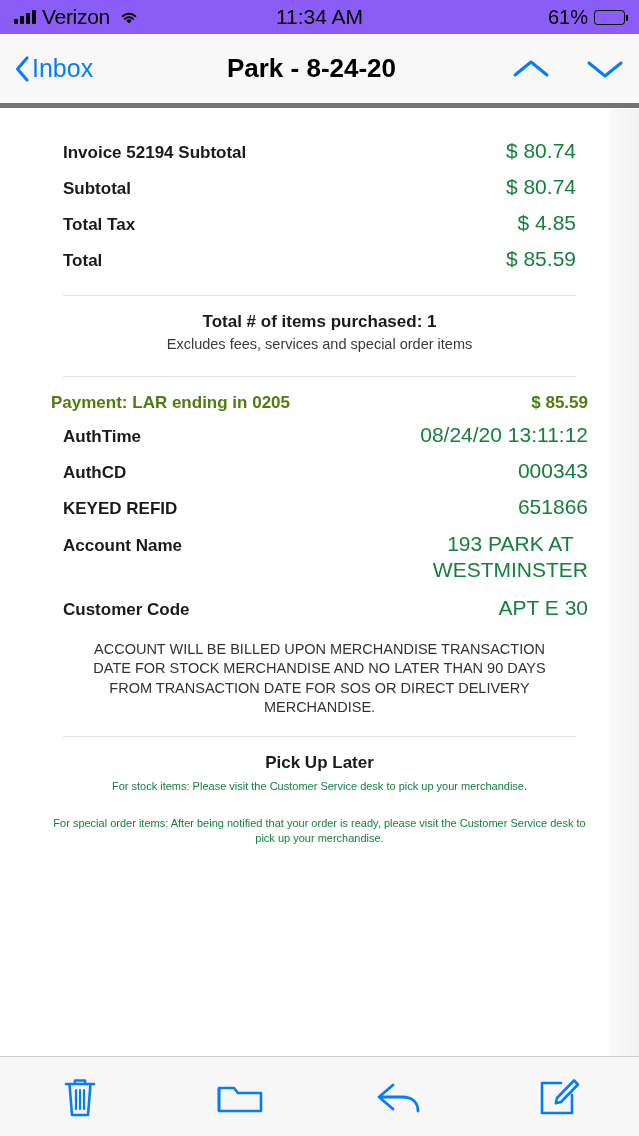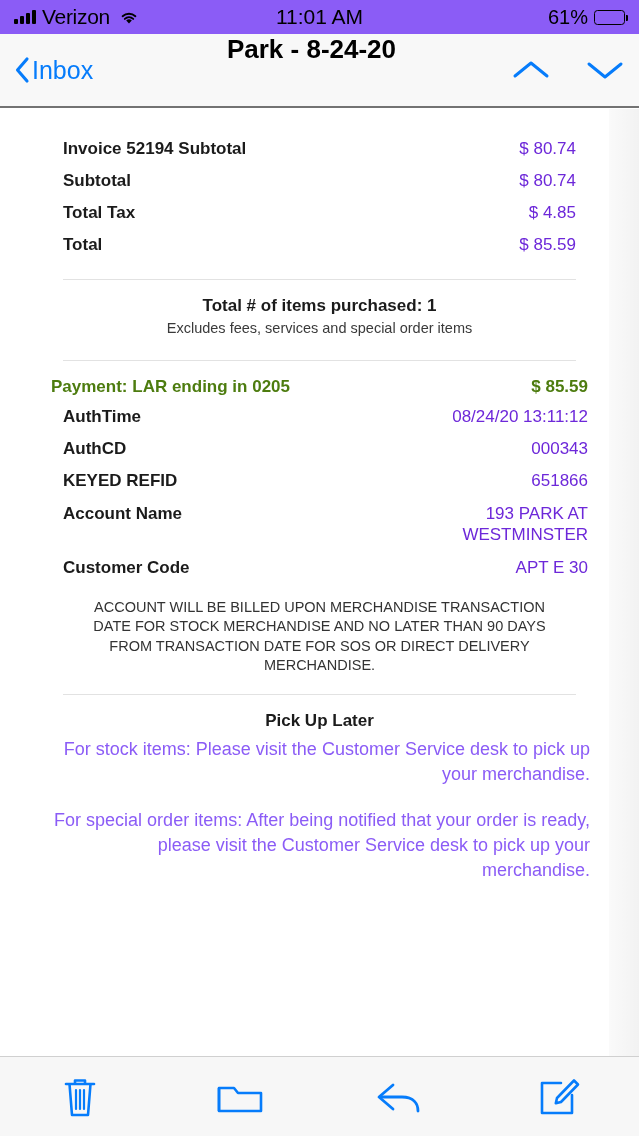--- a/index.html
+++ b/index.html
@@ -47,23 +47,24 @@
     content: ""; position: absolute; right: -4px; top: 4px;
     width: 2.5px; height: 6px; background: #000; border-radius: 0 1px 1px 0;
   }
   .battery .fill { height: 100%; background: #000; border-radius: 1.5px; }
 
   
   .navbar {
     height: 74px;
     background: #f8f8f8;
     display: flex;
+    align-items: center;
     padding: 0 14px;
     position: relative;
-    border-bottom: 2px solid #737373;
+    border-bottom: 5px solid #737373;
   }
   .back { display: flex; align-items: center; color: #067cfb; gap: 2px; }
   .chev-left { width: 16px; height: 28px; position: relative; }
   .back-label { font-size: 25px; }
   .nav-title {
     position: absolute; left: 0; right: 16px; text-align: center;
     font-size: 26px; font-weight: bold; color: #000;
   }
   .nav-right { margin-left: auto; display: flex; gap: 34px; align-items: center; z-index: 2; }
 
@@ -84,21 +85,21 @@
     color: #222;
   }
   .sep { height: 1px; background: #e2e2e2; margin: 18px 48px 0 48px; }
 
   .rows { padding: 14px 48px 0 48px; }
   .row {
     display: flex; justify-content: space-between; align-items: baseline;
     padding: 6px 0;
   }
   .row .k { font-weight: bold; font-size: 17px; color: #1b1b1b; }
-  .row .v { font-size: 17px; color: #6d28d9; text-align: right; }
+  .row .v { font-size: 21px; color: #15803d; text-align: center; }
   .row .v.two { line-height: 1.25; }
   .discount { color: #19a319; font-weight: bold; font-size: 17px; padding: 6px 0; }
 
   .center-block { text-align: center; padding: 16px 30px 6px 30px; }
   .center-block .big { font-weight: bold; font-size: 17px; color: #1b1b1b; }
   .center-block .small { font-size: 14.5px; color: #3a3a3a; margin-top: 4px; }
 
   .pay-head {
     display: flex; justify-content: space-between;
     padding: 16px 36px 4px 36px;
@@ -108,21 +109,21 @@
 
   .legal {
     padding: 14px 62px 0 62px;
     text-align: center;
     font-size: 14.5px;
     line-height: 1.35;
     color: #333;
   }
 
   .pickup-title { text-align: center; font-weight: bold; font-size: 17px; padding-top: 16px; color: #1b1b1b; }
-  .pickup-p { text-align: right; font-size: 18px; line-height: 1.38; padding: 6px 34px 0 34px; color: #8b5cf6; }
+  .pickup-p { text-align: center; font-size: 11px; line-height: 1.38; padding: 6px 34px 0 34px; color: #15803d; }
 
   
   .edge {
     position: absolute; top: 109px; bottom: 80px; right: 0; width: 30px;
     background: linear-gradient(to right, rgba(0,0,0,0.02), rgba(0,0,0,0.05));
     pointer-events: none;
   }
 
   
   .toolbar {
@@ -148,21 +149,21 @@
     </span>
     <span class="carrier">Verizon</span>
     <span class="wifi">
       <svg width="20" height="15" viewBox="0 0 20 15">
         <path d="M10 13.6 L7.2 10.4 a4.3 4.3 0 0 1 5.6 0 Z" fill="#000"></path>
         <path d="M3.6 6.2 a9.5 9.5 0 0 1 12.8 0" stroke="#000" stroke-width="1.9" fill="none" stroke-linecap="round"></path>
         <path d="M5.8 8.9 a6.3 6.3 0 0 1 8.4 0" stroke="#000" stroke-width="1.9" fill="none" stroke-linecap="round"></path>
       </svg>
     </span>
   </div>
-  <div class="sb-center">11:01 AM</div>
+  <div class="sb-center">11:34 AM</div>
   <div class="sb-right">
     <span class="battery-pct">61%</span>
     <span class="battery"><span class="fill" style="width:61%"></span></span>
   </div>
 </div>
 
 <div class="navbar">
   <div class="back">
     <span class="chev-left">
       <svg width="16" height="28" viewBox="0 0 16 28">

